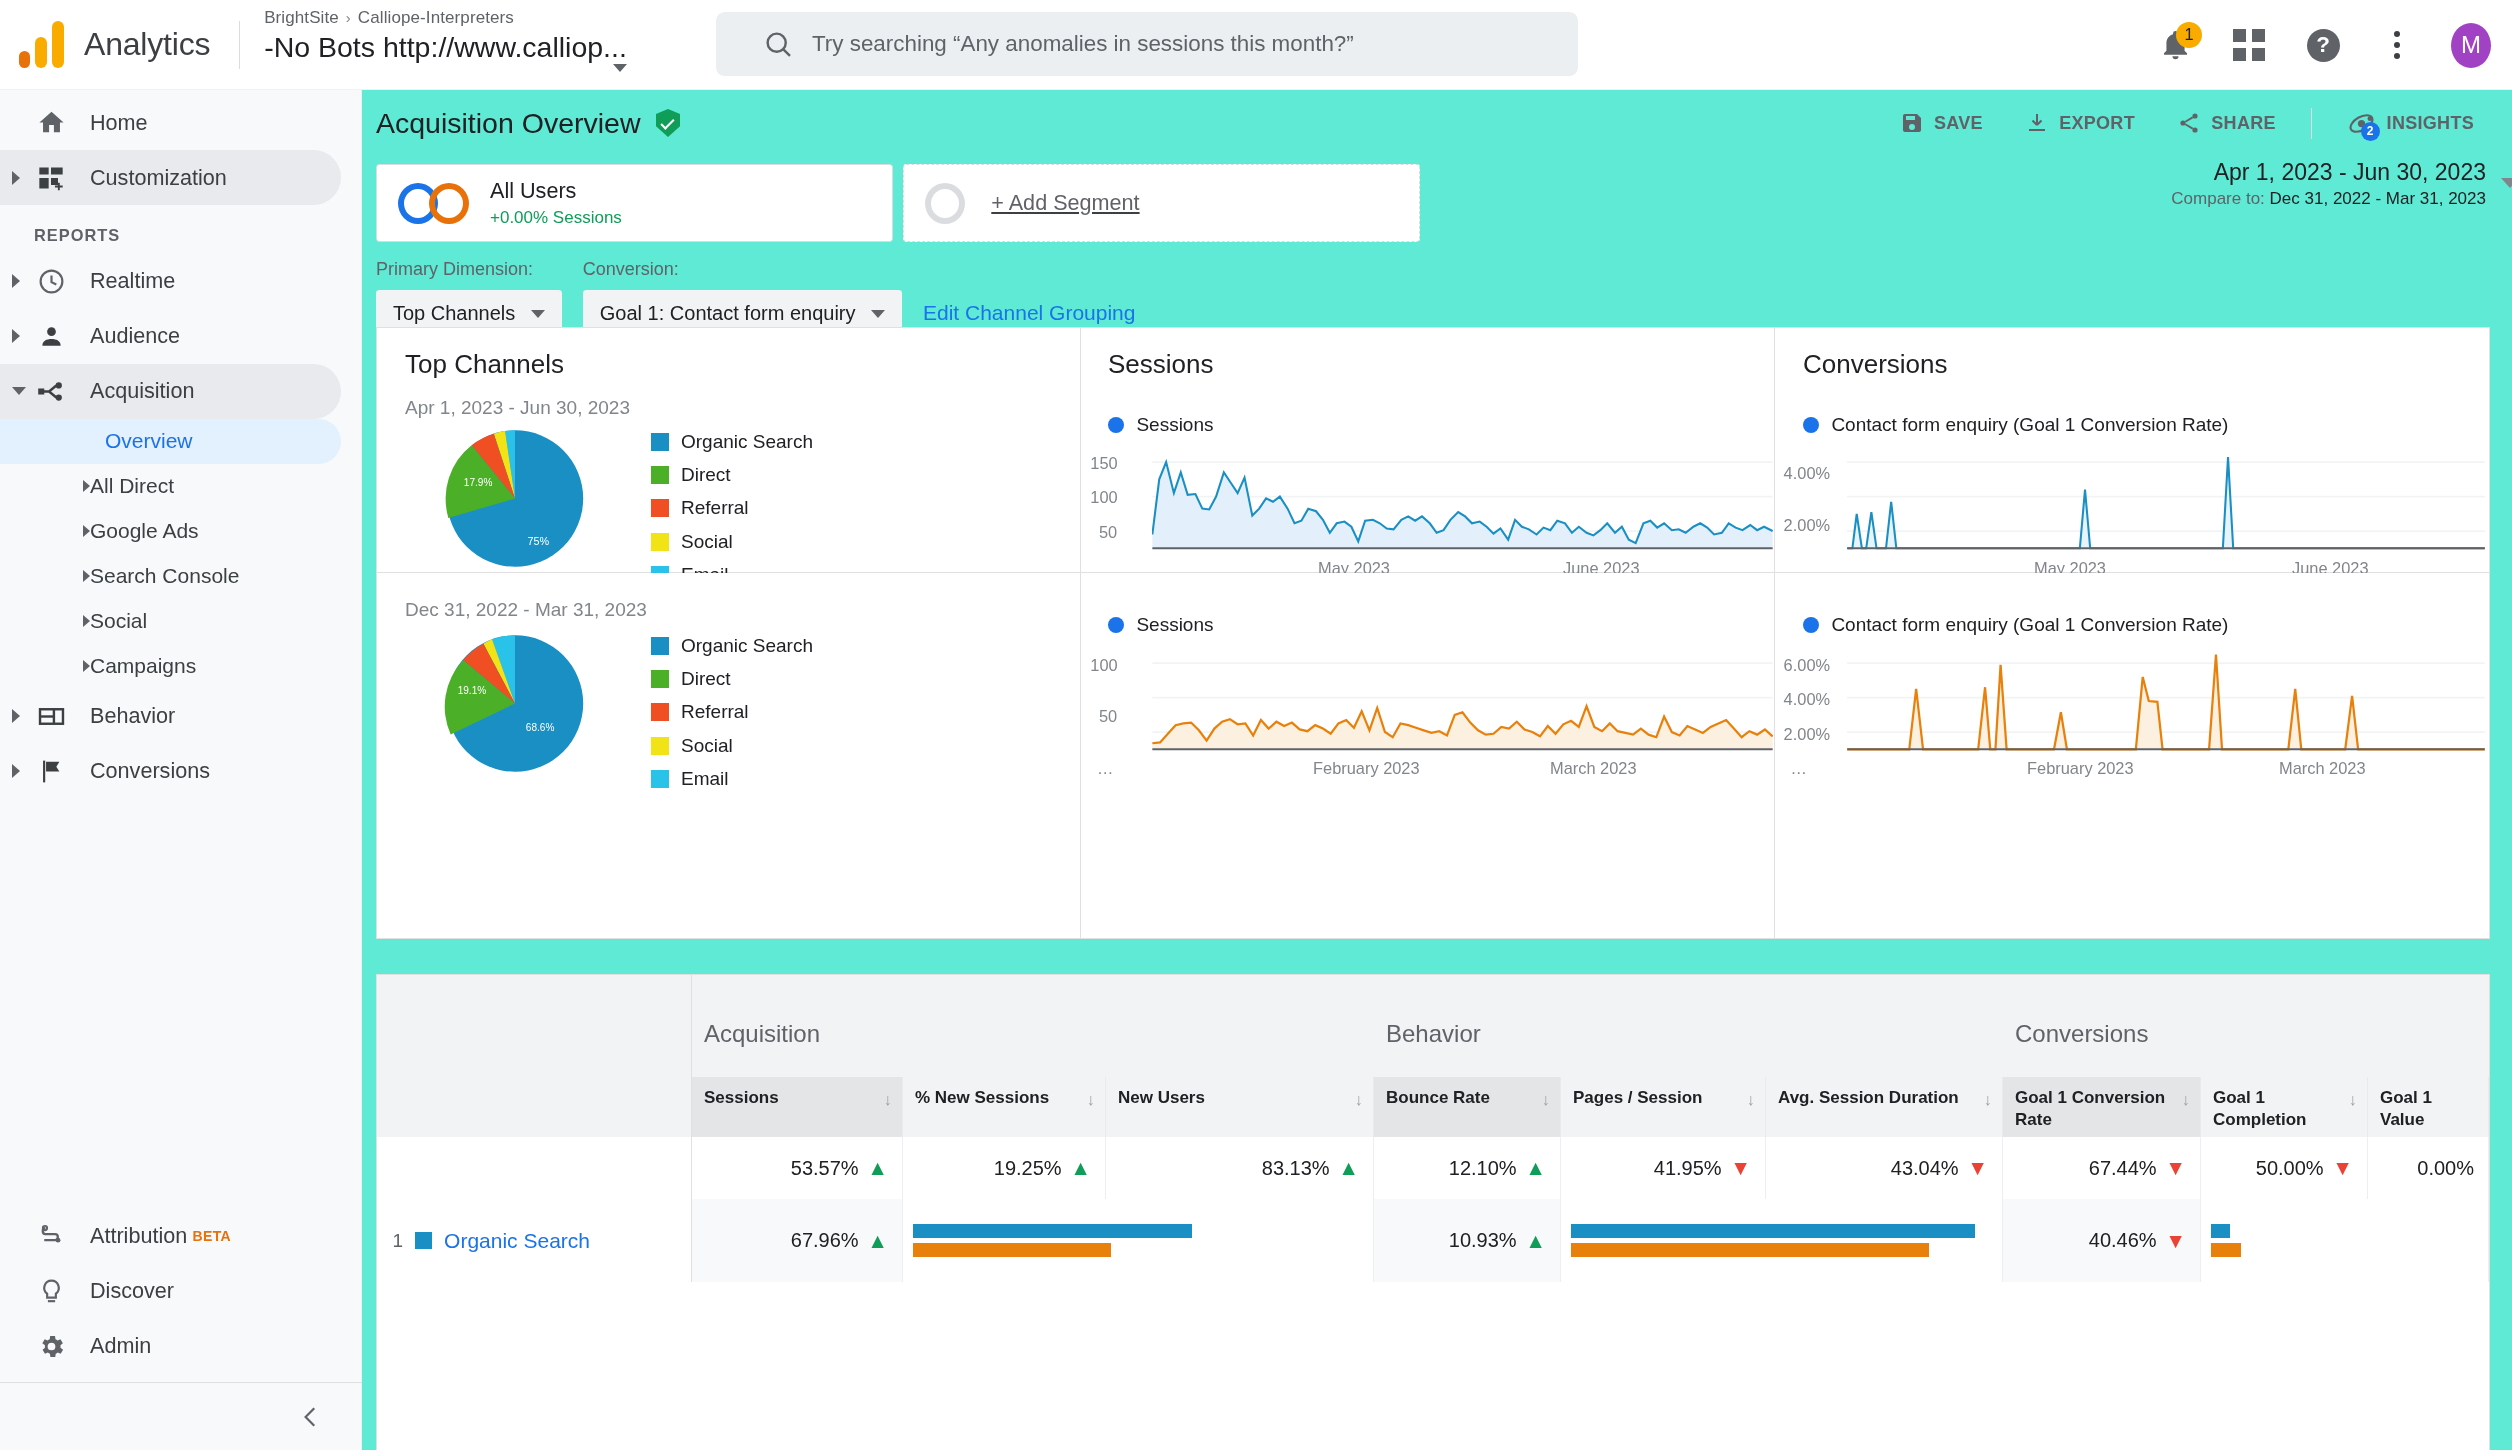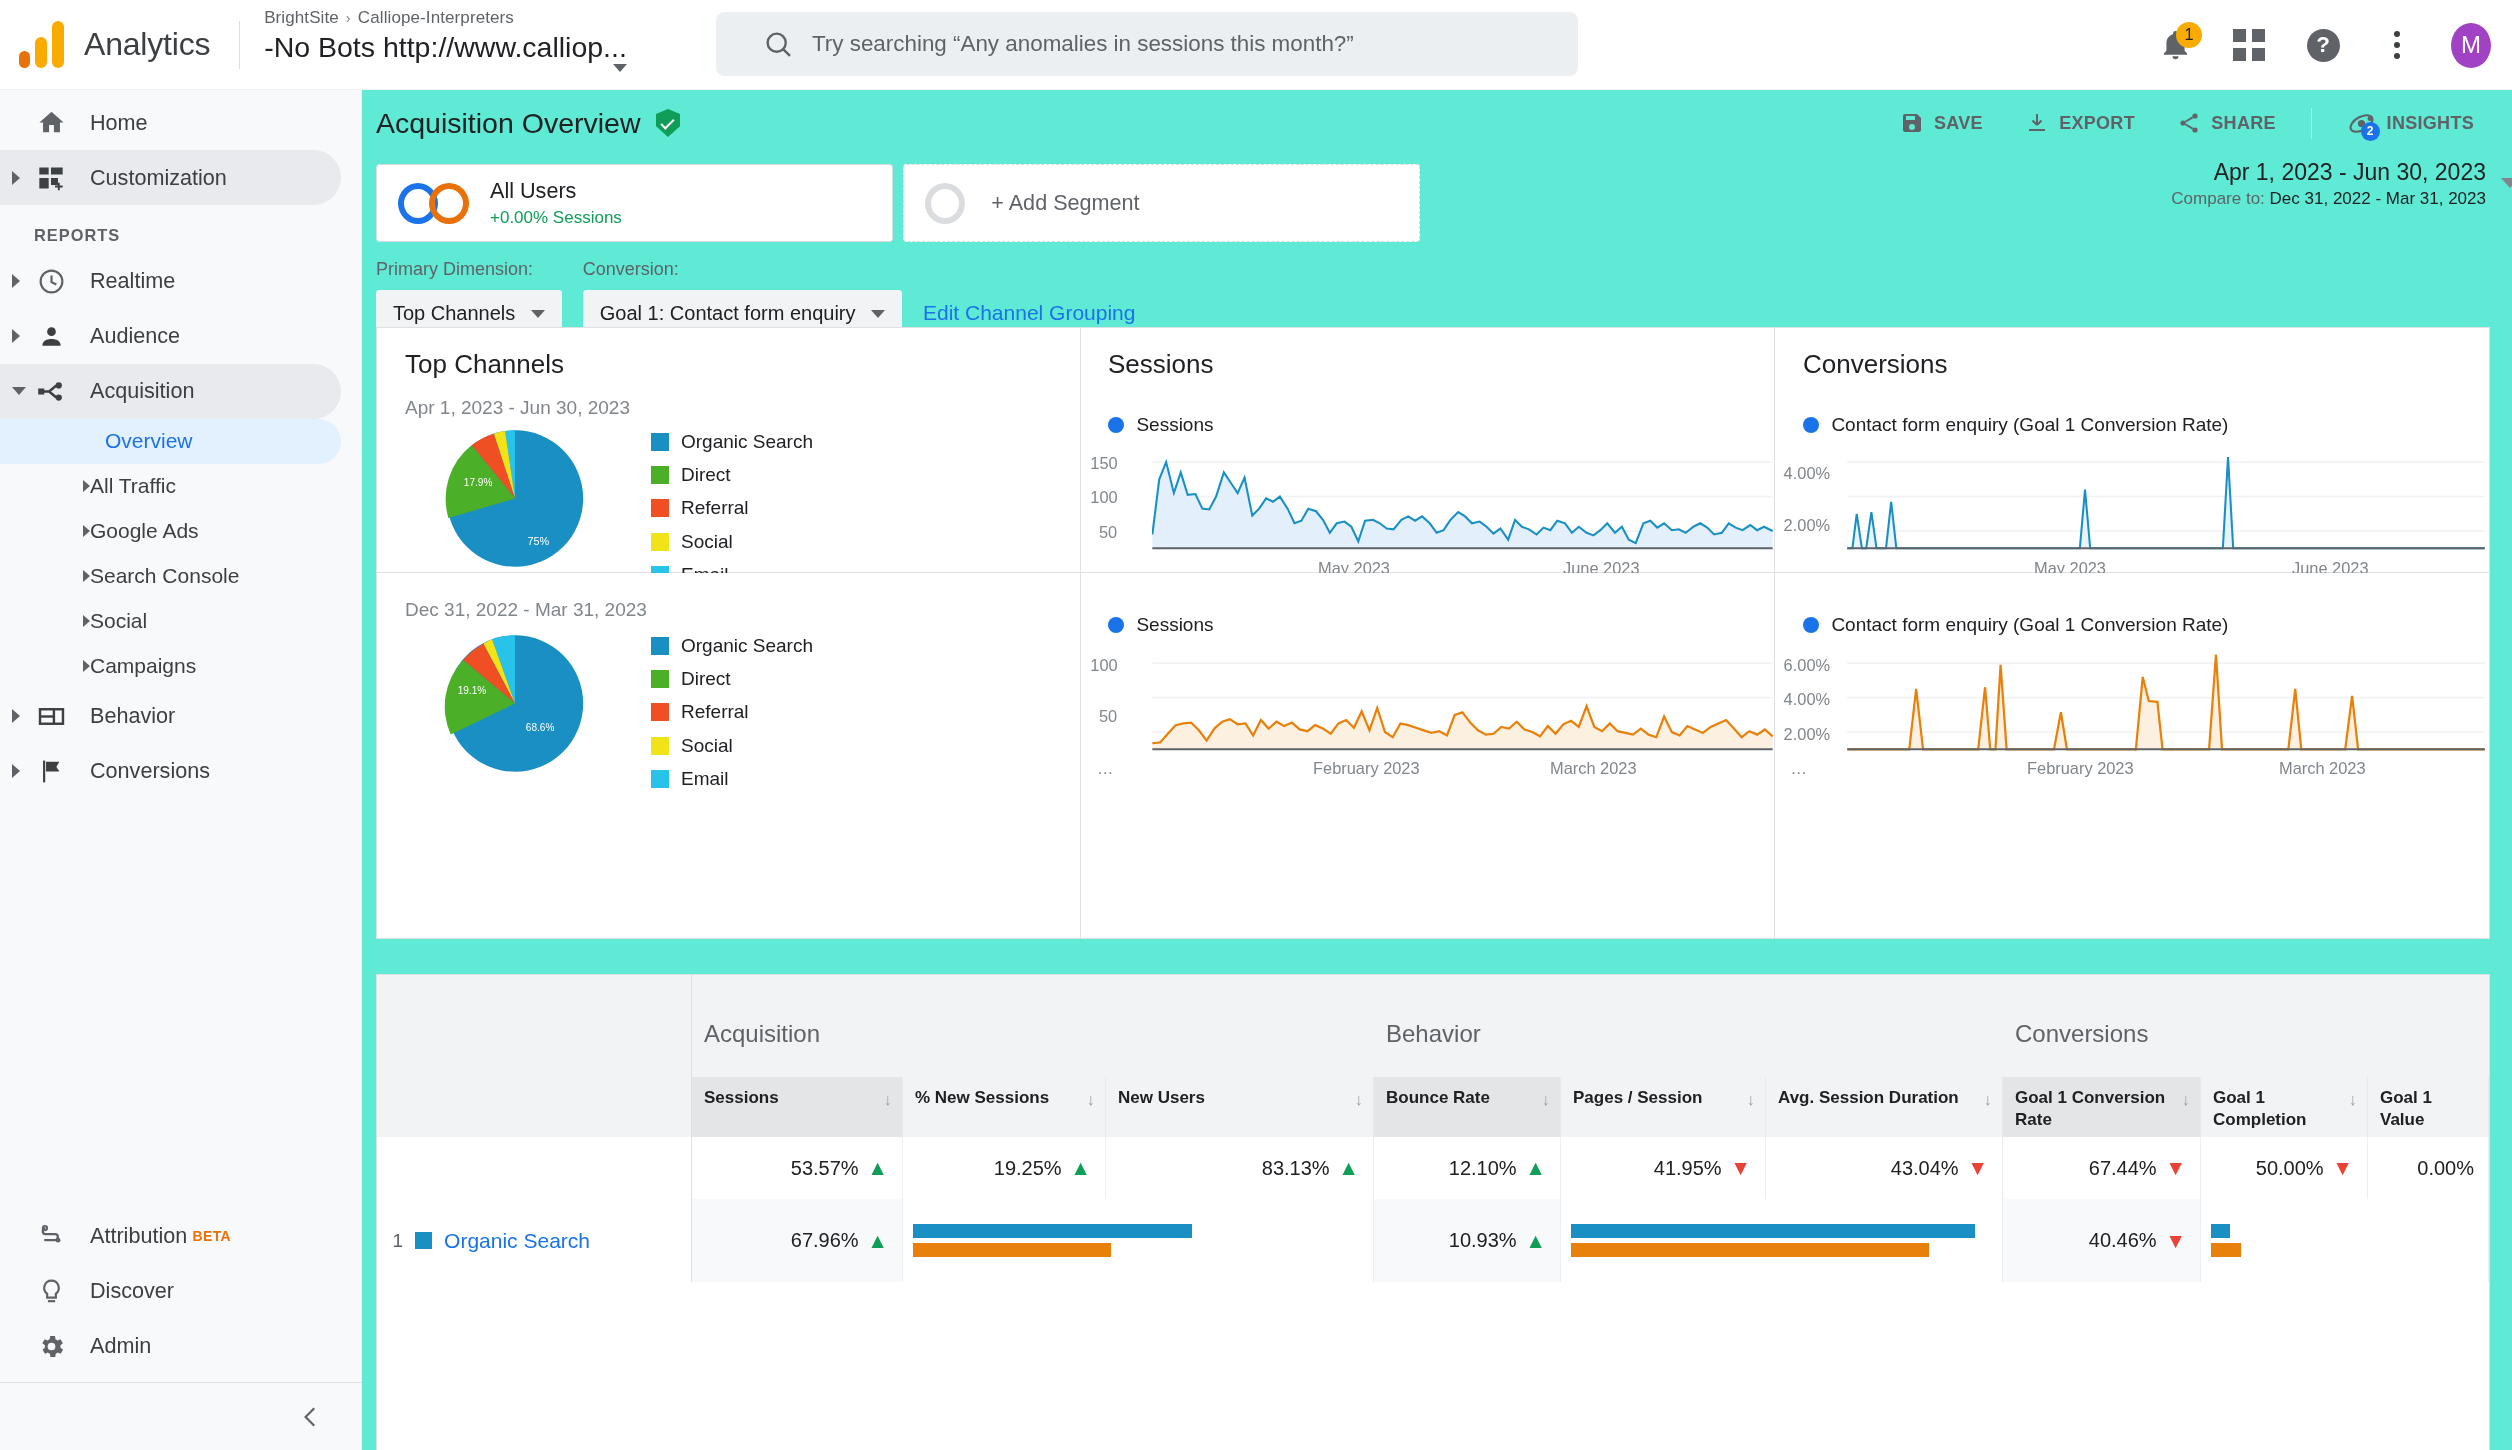--- a/index.html
+++ b/index.html
@@ -150,21 +150,21 @@
     width: 0; height: 0; border-left: 9.5px solid transparent; border-right: 9.5px solid transparent;
     border-top: 10.3px solid #80868b;
   }
 
   
   .segrow { position: absolute; left: 14px; top: 74px; display: flex; gap: 10.3px; }
   .segbox {
     width: 517px; height: 78px; border: 0.9px solid #dadce0; border-radius: 3.4px;
     display: flex; align-items: center; padding-left: 21px; background: #fff;
   }
-  .segbox.dashed { border: 0.9px dashed #dadce0; }
+  .segbox.dashed { border: 0.9px dashed #dadce0; text-decoration: underline; }
   .rings { position: relative; width: 78px; height: 41px; }
   .ring { position: absolute; top: 0; width: 40px; height: 41px; border-radius: 50%; border: 6px solid #1a73e8; }
   .ring.r2 { left: 31px; border-color: #e8710a; }
   .ring.gray { border-color: #dadce0; position: static; width: 40px; height: 41px; border-width: 6px; }
   .seg-txt { margin-left: 14px; }
   .seg-name { font-size: 21.6px; color: #202124; }
   .seg-sub { font-size: 17px; color: #0f9d58; margin-top: 3.4px; }
   .seg-add { font-size: 21.6px; color: #5f6368; margin-left: 26px; }
 
   
@@ -343,21 +343,21 @@
       </svg>
     </span>
     <span class="lbl">Acquisition</span>
   </div>
 
   <div class="sub-item active">
     <span>Overview</span>
   </div>
   <div class="sub-item">
     <span class="sarrow"></span>
-    <span>All Traffic</span>
+    <span>All Direct</span>
   </div>
   <div class="sub-item">
     <span class="sarrow"></span>
     <span>Google Ads</span>
   </div>
   <div class="sub-item">
     <span class="sarrow"></span>
     <span>Search Console</span>
   </div>
   <div class="sub-item">

